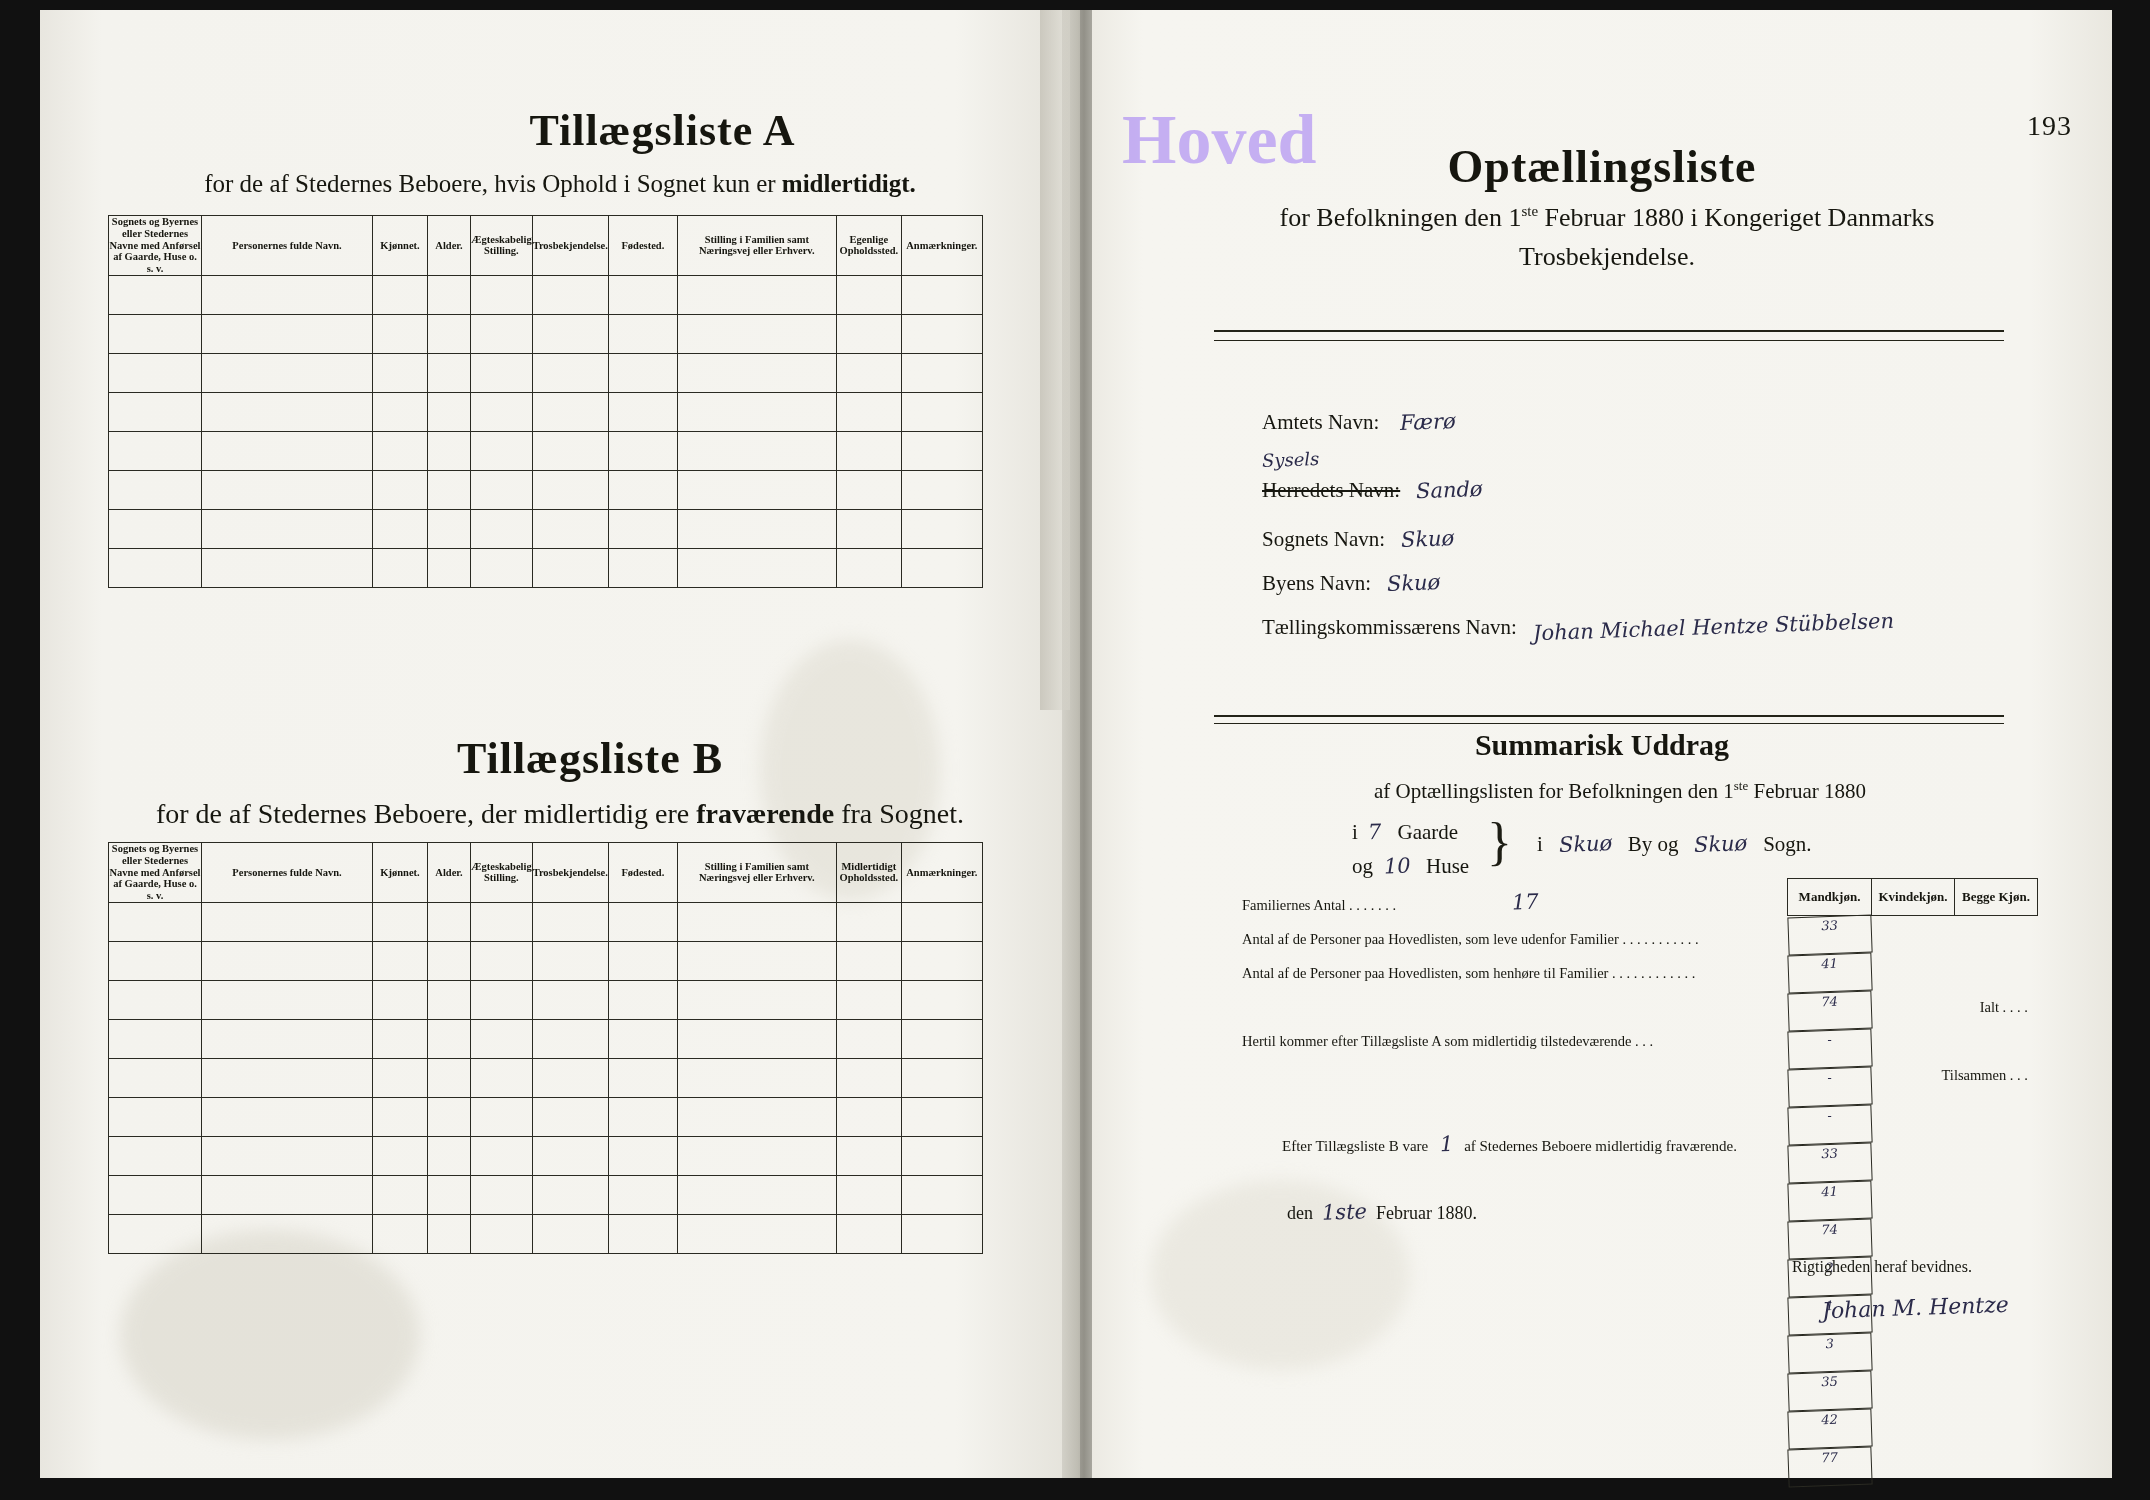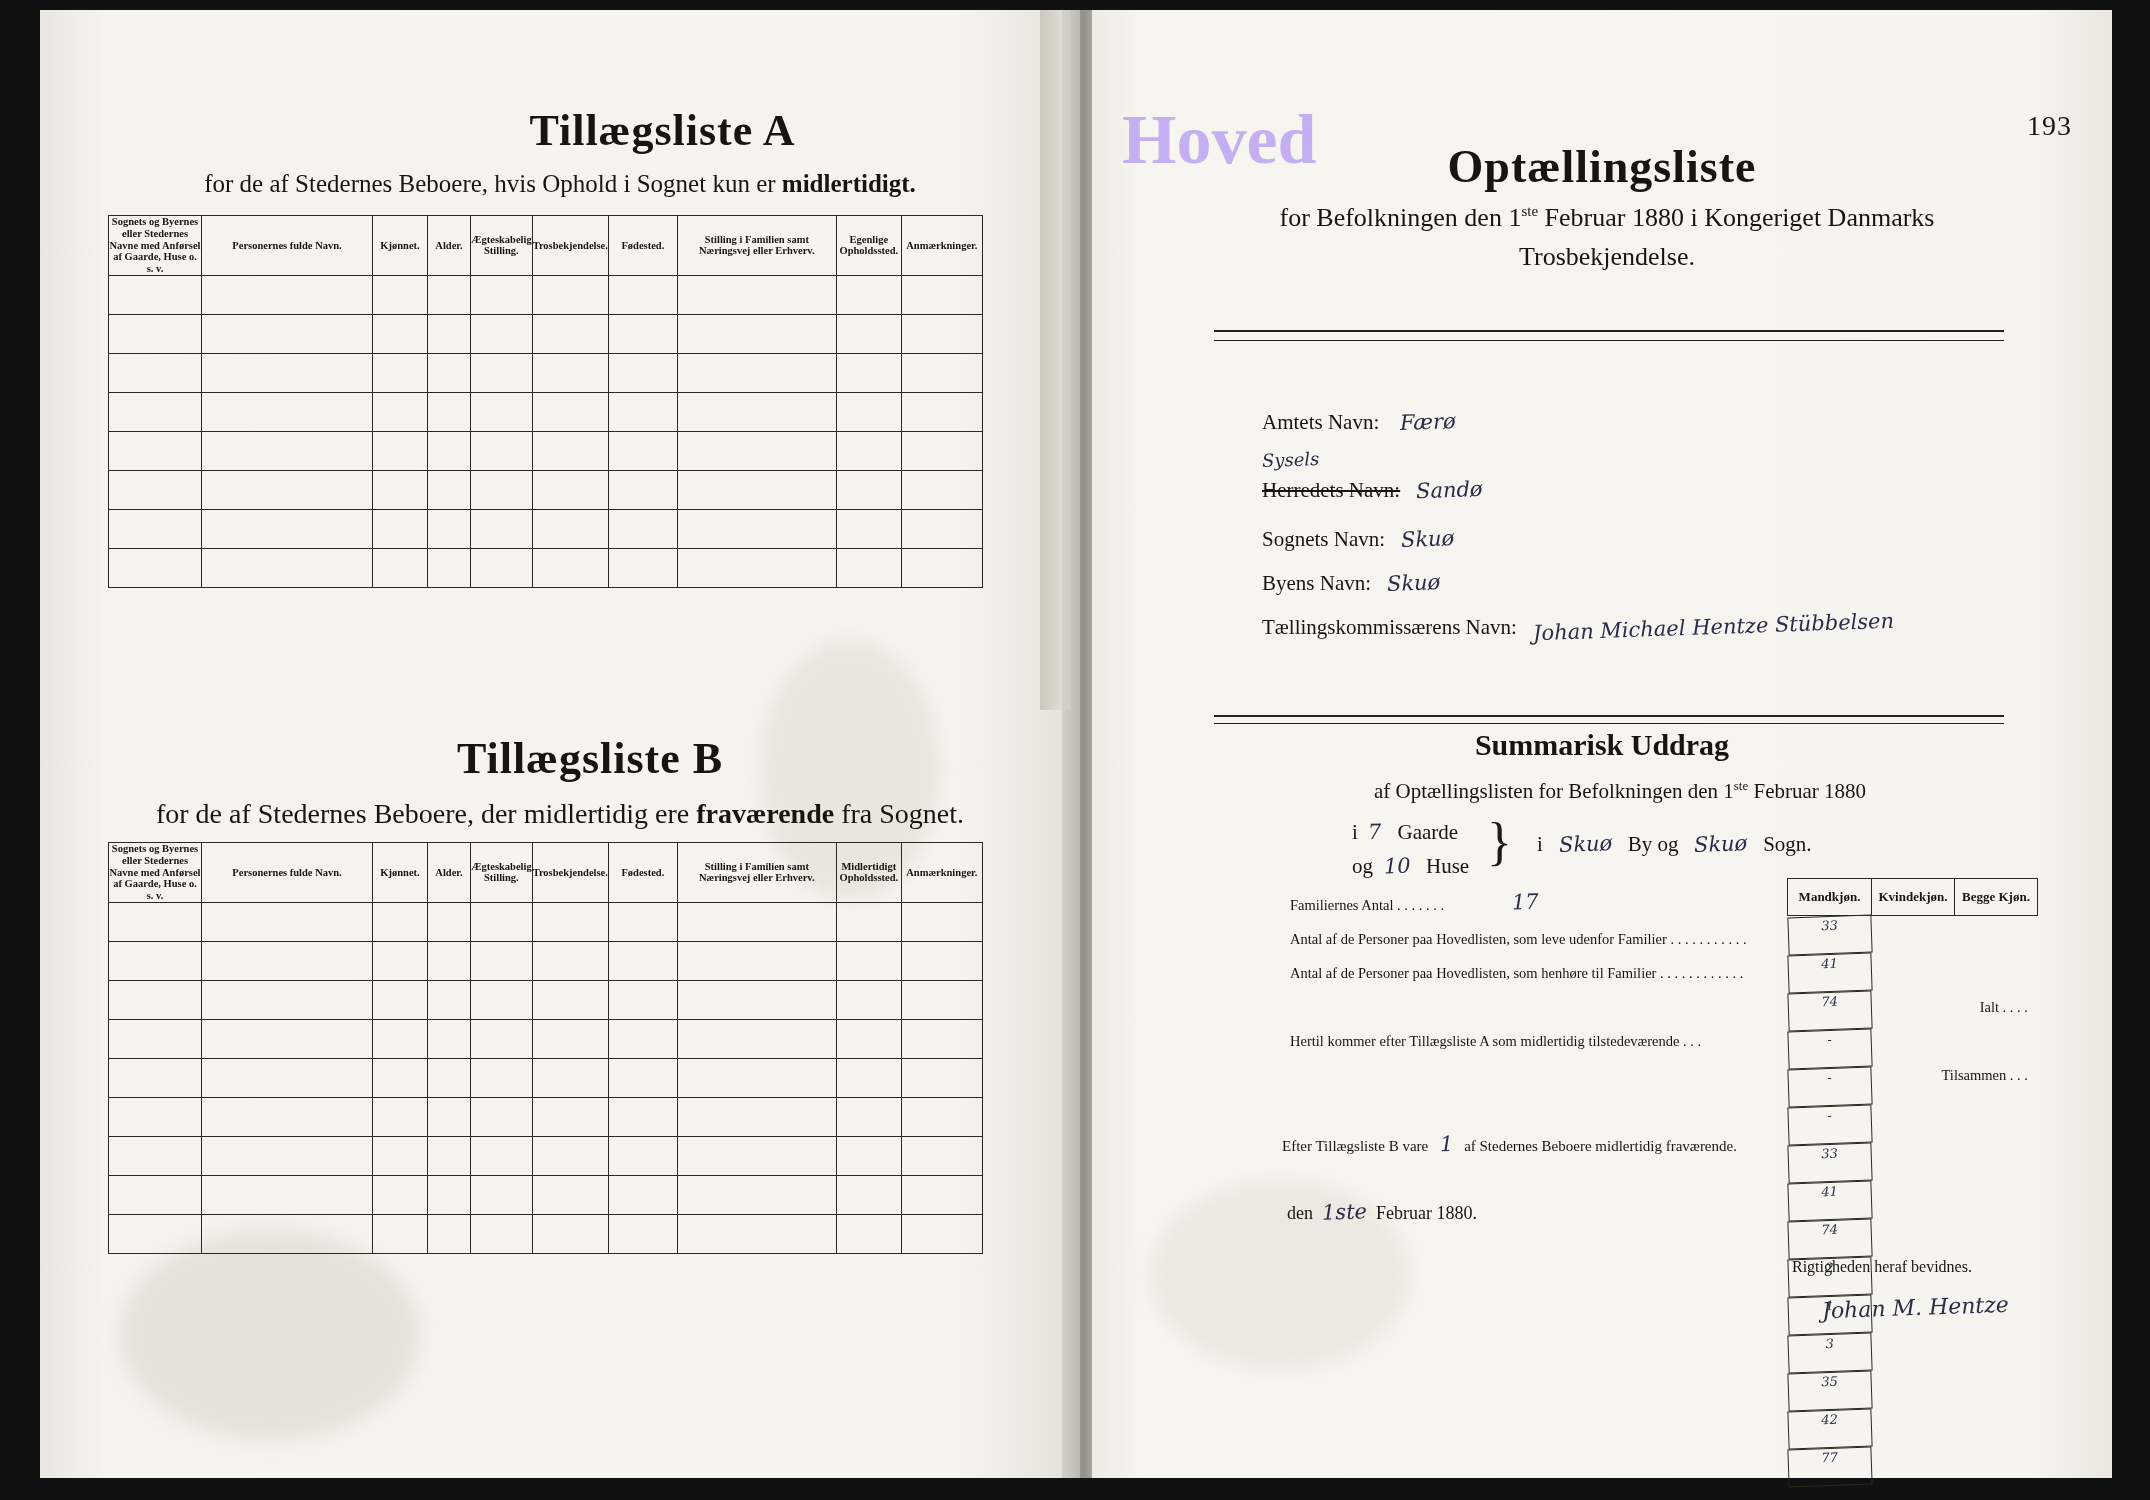--- a/index.html
+++ b/index.html
@@ -64,21 +64,21 @@
 
   .sum-title{position:absolute;left:0;top:718px;width:1020px;text-align:center;
     font-size:30px;font-weight:bold;}
   .sum-sub{position:absolute;left:18px;top:768px;width:1020px;text-align:center;font-size:21px;}
   .sum-sub sup{font-size:13px;}
   .gaarde{position:absolute;left:260px;top:805px;font-size:21px;line-height:34px;}
   .brace{position:absolute;left:395px;top:805px;font-size:52px;line-height:54px;color:#1d1d14;}
 
   .sumtable{position:absolute;left:150px;top:875px;width:800px;font-size:14.5px;}
   .sumtable .row{display:flex;align-items:flex-end;height:34px;}
-  .sumtable .lbl{flex:1;white-space:nowrap;padding-bottom:5px;margin-left:48px;}
+  .sumtable .lbl{flex:1;white-space:nowrap;padding-bottom:5px;}
   .cellgrid{position:absolute;left:695px;top:868px;border-collapse:collapse;}
   .cellgrid td,.cellgrid th{border:1px solid #2a2a22;width:80px;height:34px;
     text-align:center;font-size:13px;font-weight:bold;}
   .cellgrid td{font-weight:normal;}
 
   .after{position:absolute;left:190px;top:1122px;font-size:15px;}
   .dateline{position:absolute;left:195px;top:1190px;font-size:18px;}
   .rigtig{position:absolute;left:700px;top:1248px;font-size:16px;}
   .sign{position:absolute;left:730px;top:1285px;font-size:22px;}
 

